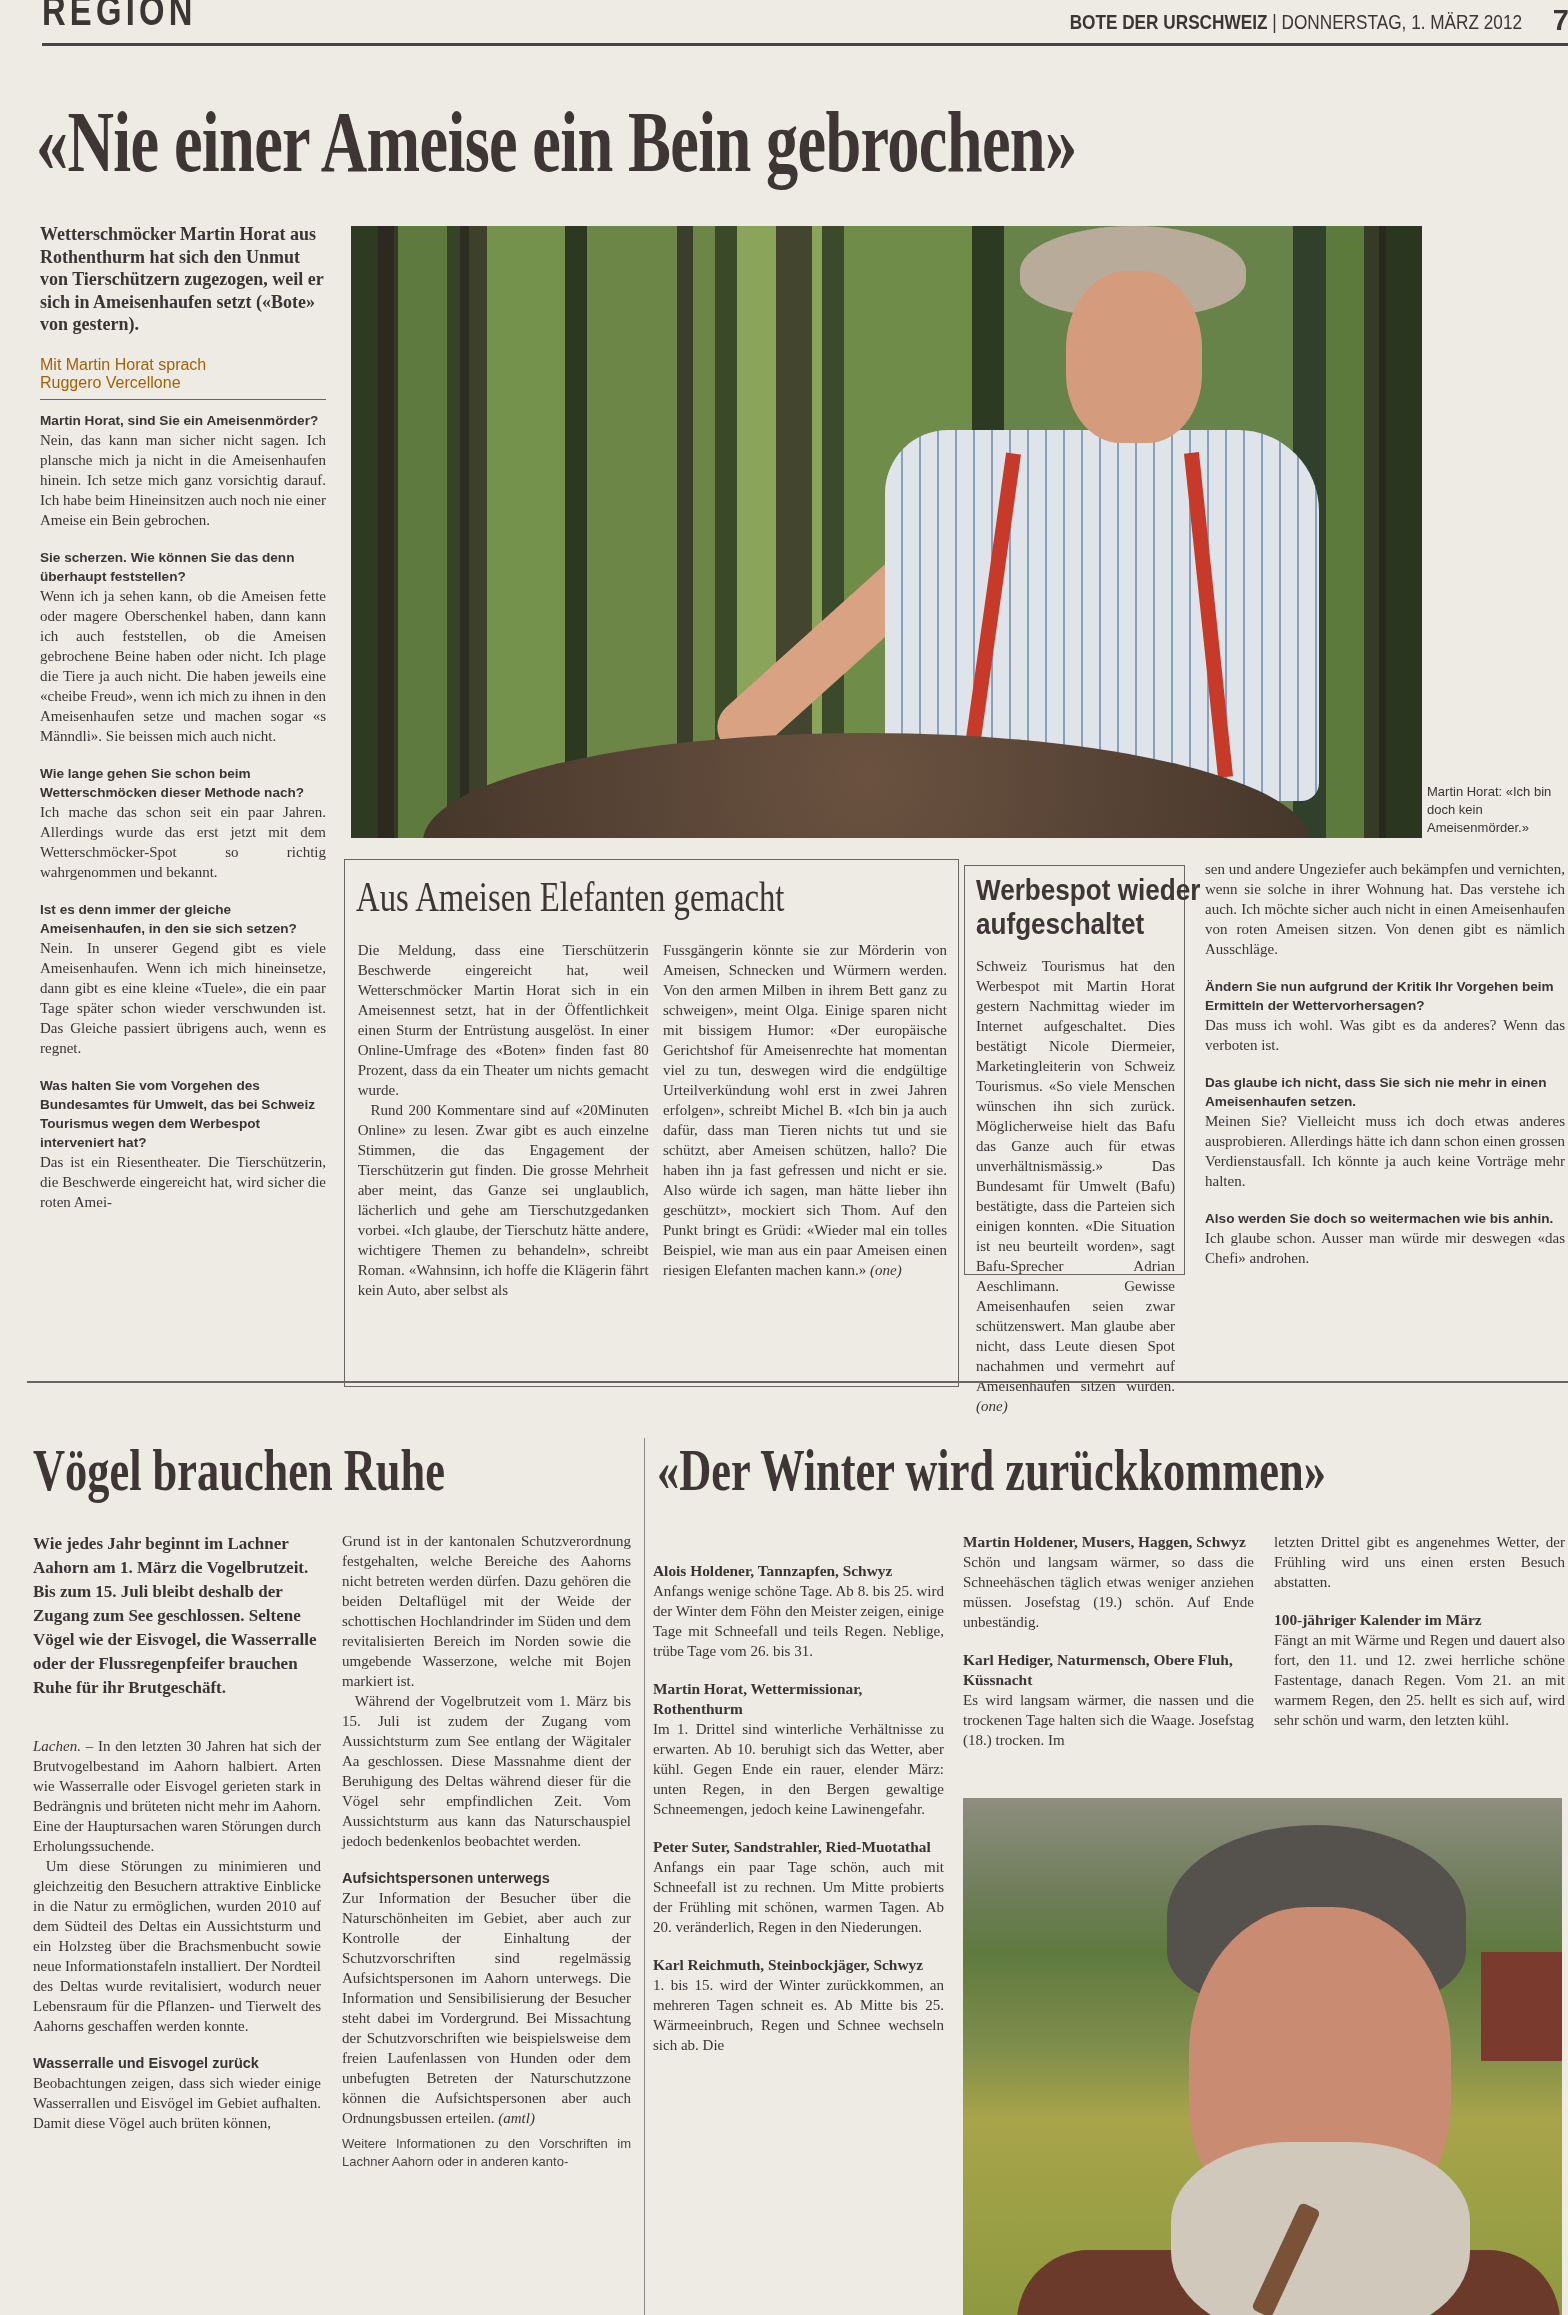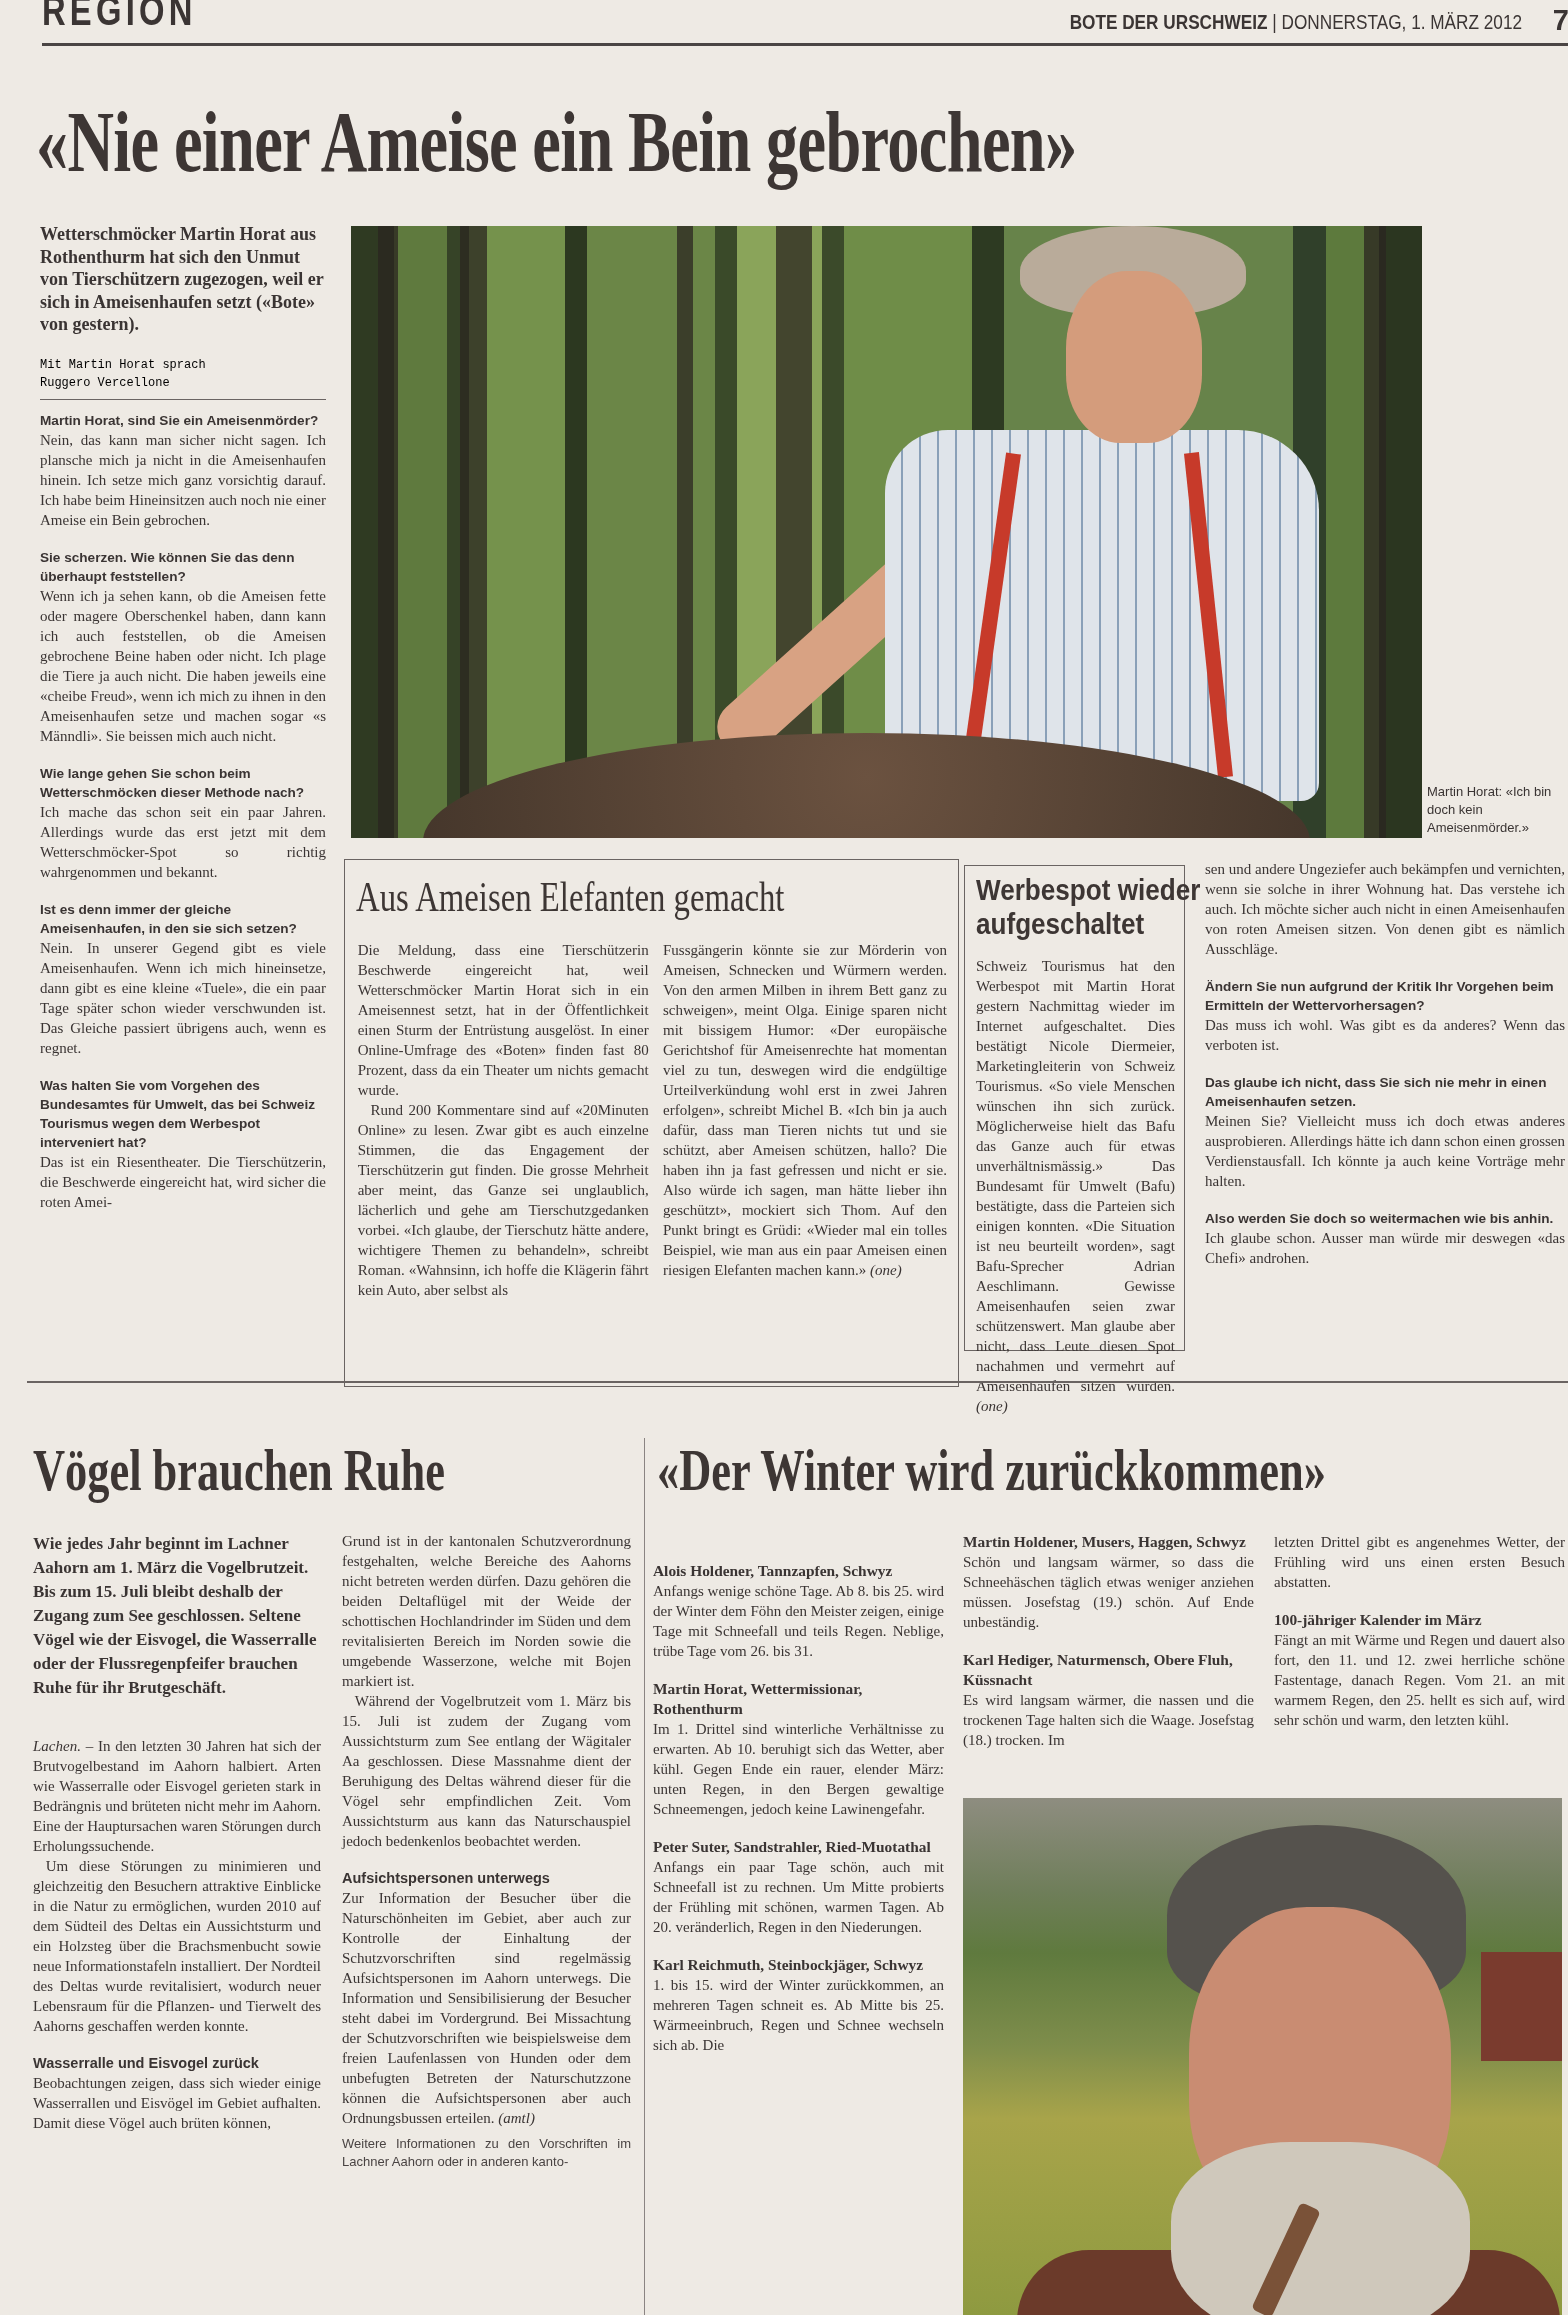--- a/index.html
+++ b/index.html
@@ -18,21 +18,21 @@
   .masthead { right: 25px; top: 11px; font-family: "Liberation Sans", sans-serif; font-size: 20px; color: #3b3534; transform: scaleX(0.86); transform-origin: right top; white-space: nowrap; }
   .masthead b { font-weight: bold; }
   .page-no { right: 0px; top: 3.6px; font-family: "Liberation Sans", sans-serif; font-weight: bold; font-size: 29px; color: #3b3534; }
   .rule-top { left: 42px; right: 0; top: 43px; height: 2.7px; background: #4a4544; }
 
   .headline-main { left: 36px; top: 98px; width: 1538px; font-size: 87px; font-weight: bold; color: #3d3634; letter-spacing: -0.9px; transform: scaleX(0.74); transform-origin: left top; white-space: nowrap; line-height: 1; }
 
   
   .col { font-size: 15px; line-height: 20px; text-align: justify; hyphens: manual; }
   .lead { font-weight: bold; font-size: 18px; line-height: 22.6px; }
-  .byline { font-family: Liberation Mono, monospace; font-size: 12px; line-height: 18px; color: #000000; }
+  .byline { font-family: Liberation Sans, sans-serif; font-size: 16px; line-height: 18px; color: #a16207; }
   .hr { height: 0.9px; background: #6a6462; }
   .q { font-family: "Liberation Sans", sans-serif; font-weight: bold; font-size: 13.6px; line-height: 19px; text-align: left; }
   .a { margin-bottom: 18px; }
 
   
   .photo { overflow: hidden; }
   .photo-forest { left: 351px; top: 226px; width: 1071px; height: 612px;
     background:
       radial-gradient(ellipse 163px 54px at 50% 96%, #5c4736 0%, #4e3c2e 60%, transparent 61%),
       radial-gradient(ellipse 470px 100px at 55% 100%, #5a4535 0%, #4a3a2c 70%, transparent 71%),
@@ -133,21 +133,21 @@
     <p style="text-indent:12.7px;">Rund 200 Kommentare sind auf «20Minuten Online» zu lesen. Zwar gibt es auch einzelne Stimmen, die das Engagement der Tierschützerin gut finden. Die grosse Mehrheit aber meint, das Ganze sei unglaublich, lächerlich und gehe am Tierschutzgedanken vorbei. «Ich glaube, der Tierschutz hätte andere, wichtigere Themen zu behandeln», schreibt Roman. «Wahnsinn, ich hoffe die Klägerin fährt kein Auto, aber selbst als</p>
   </div>
   <div class="abs col" style="left:318px; top:80px; width:284px;">
     <p>
       <span>Fussgängerin könnte sie zur Mörderin von Ameisen, Schnecken und Würmern werden. Von den armen Milben in ihrem Bett ganz zu schweigen», meint Olga. Einige sparen nicht mit bissigem Humor: «Der europäische Gerichtshof für Ameisenrechte hat momentan viel zu tun, deswegen wird die endgültige Urteilverkündung wohl erst in zwei Jahren erfolgen», schreibt Michel B. «Ich bin ja auch dafür, dass man Tieren nichts tut und sie schützt, aber Ameisen schützen, hallo? Die haben ihn ja fast gefressen und nicht er sie. Also würde ich sagen, man hätte lieber ihn geschützt», mockiert sich Thom. Auf den Punkt bringt es Grüdi: «Wieder mal ein tolles Beispiel, wie man aus ein paar Ameisen einen riesigen Elefanten machen kann.»</span>
       <i>(one)</i>
     </p>
   </div>
 </div>
 
-<div class="abs box" style="left:964px; top:865px; width:221px; height:486px;">
+<div class="abs box" style="left:964px; top:865px; width:221px; height:410px;">
   <div class="abs box-title-sans" style="left:11px; top:7.2px;">
     <div>Werbespot wieder</div>
     <div>aufgeschaltet</div>
   </div>
   <div class="abs col" style="left:11px; top:90px; width:199px;">
     <p>
       <span>Schweiz Tourismus hat den Werbespot mit Martin Horat gestern Nachmittag wieder im Internet aufgeschaltet. Dies bestätigt Nicole Diermeier, Marketingleiterin von Schweiz Tourismus. «So viele Menschen wünschen ihn sich zurück. Möglicherweise hielt das Bafu das Ganze auch für etwas unverhältnismässig.» Das Bundesamt für Umwelt (Bafu) bestätigte, dass die Parteien sich einigen konnten. «Die Situation ist neu beurteilt worden», sagt Bafu-Sprecher Adrian Aeschlimann. Gewisse Ameisenhaufen seien zwar schützenswert. Man glaube aber nicht, dass Leute diesen Spot nachahmen und vermehrt auf Ameisenhaufen sitzen würden.</span>
       <i>(one)</i>
     </p>
   </div>

